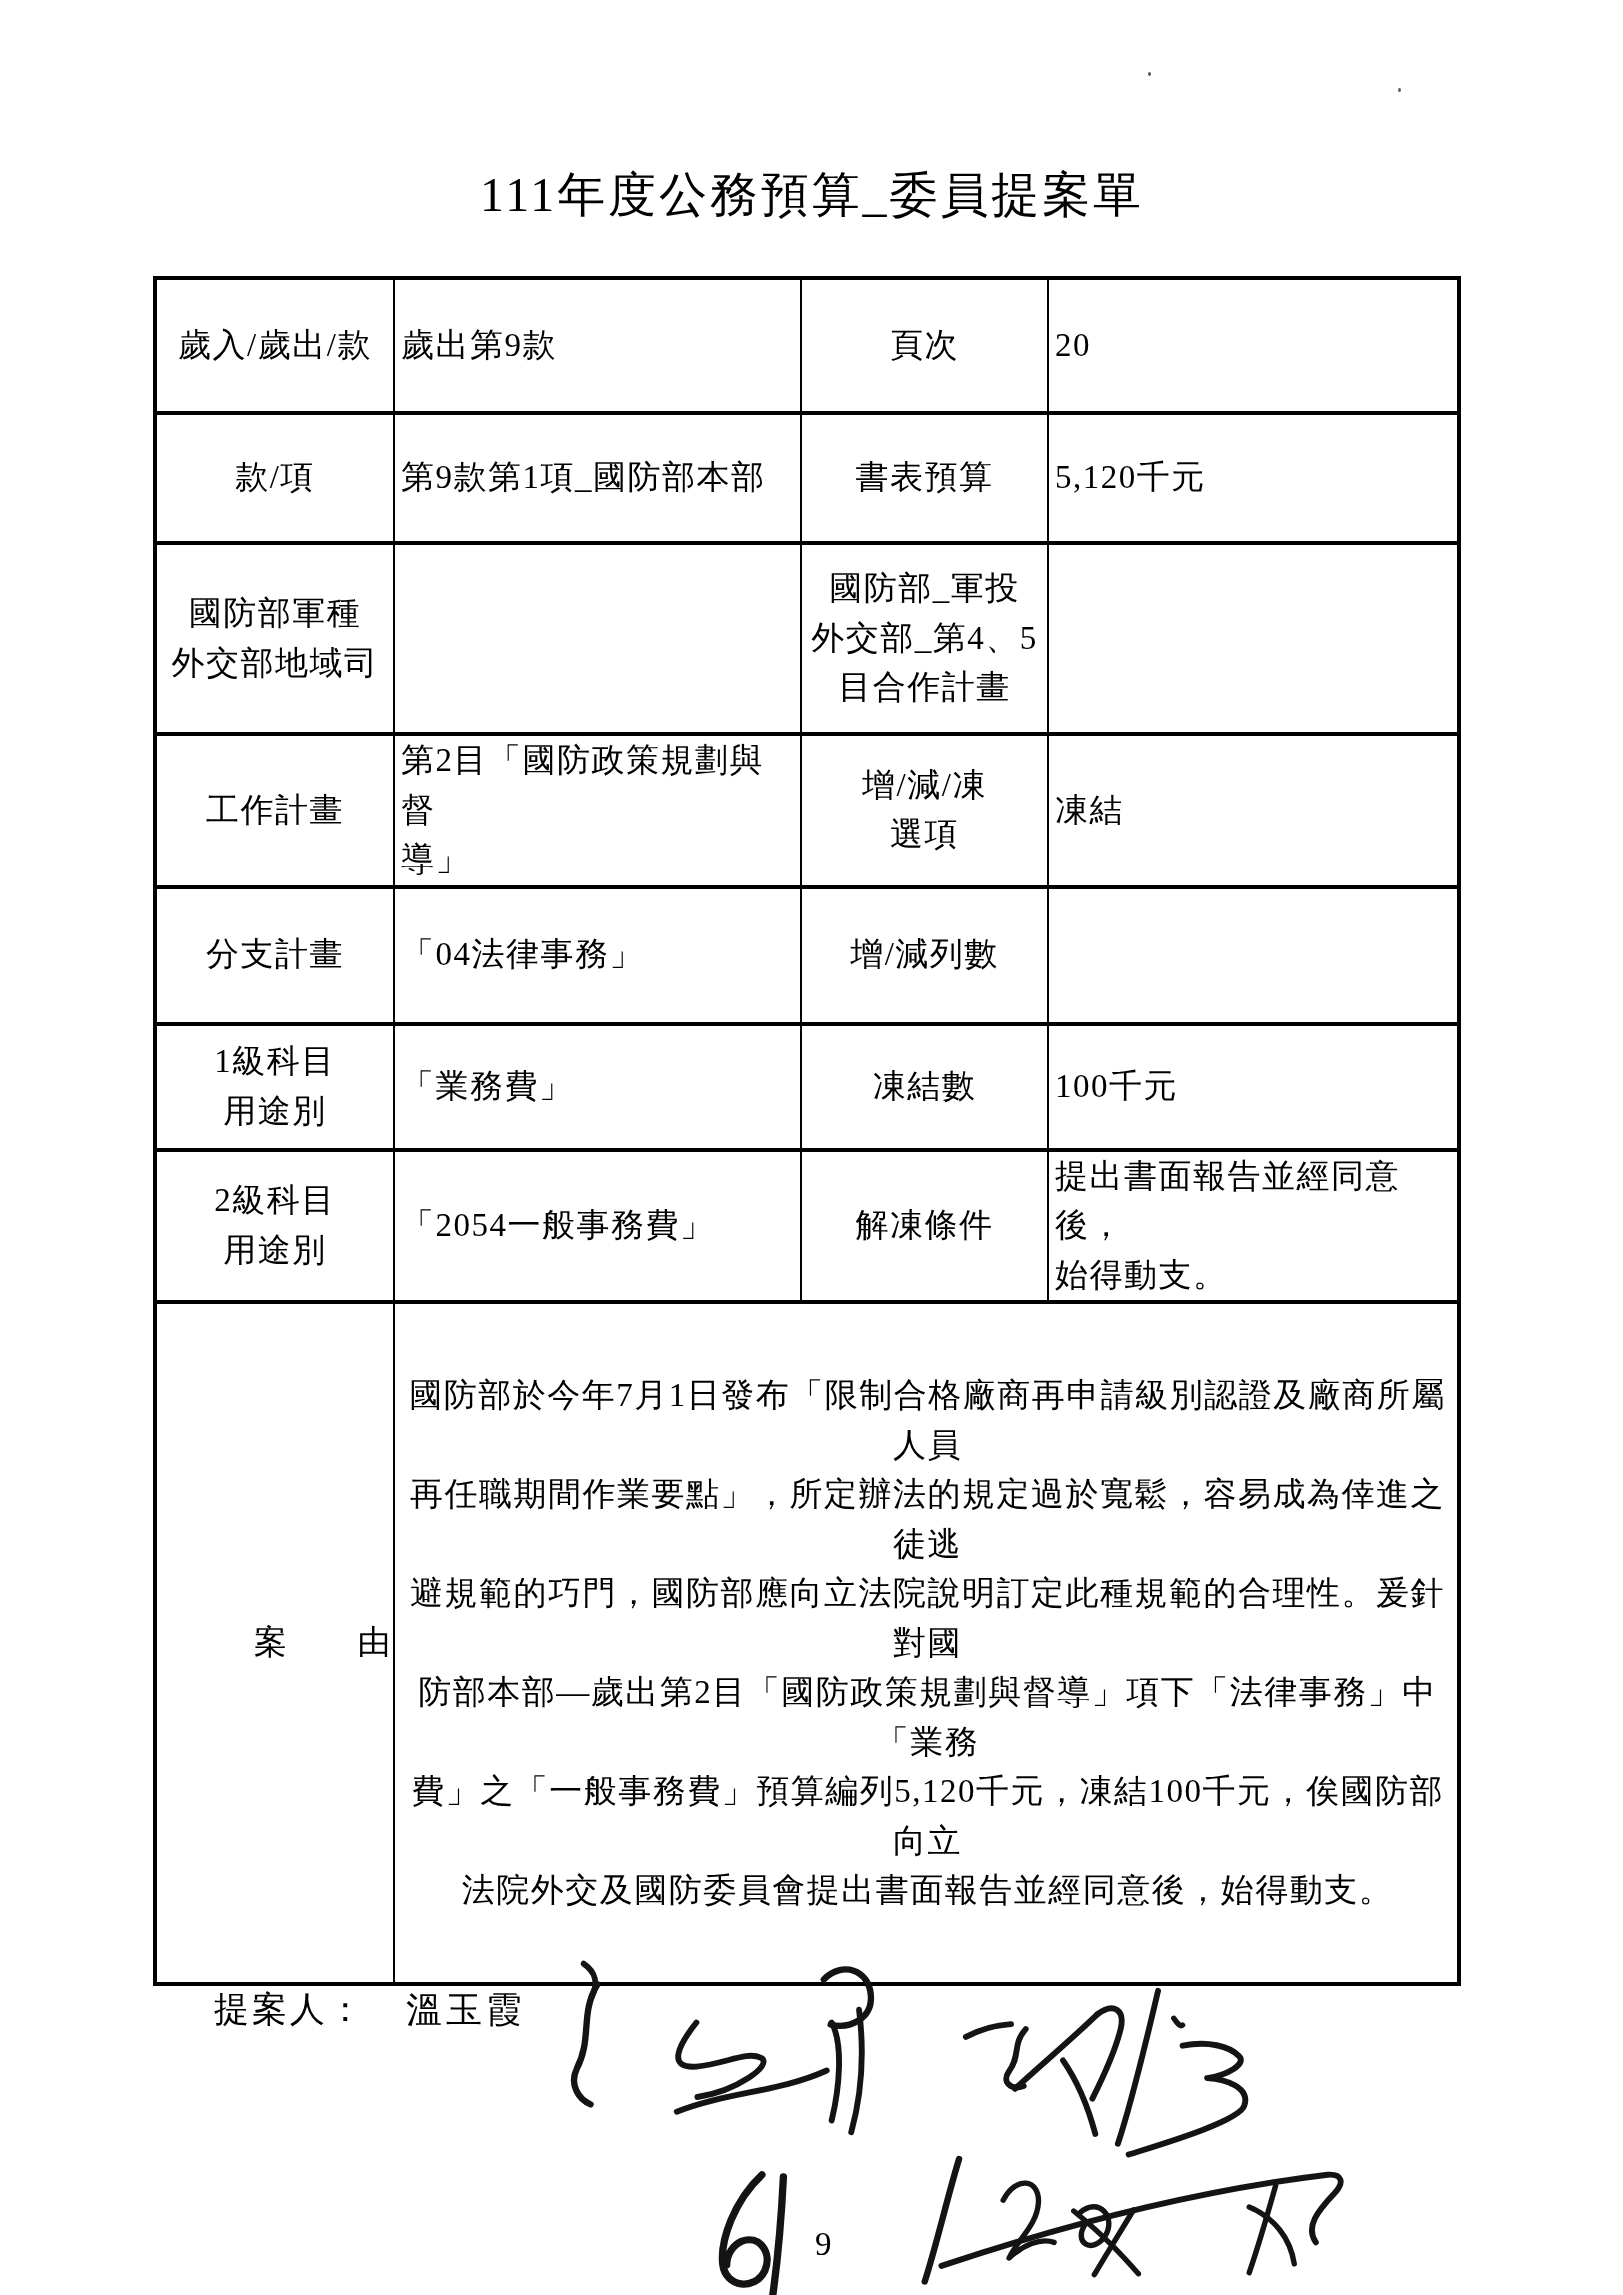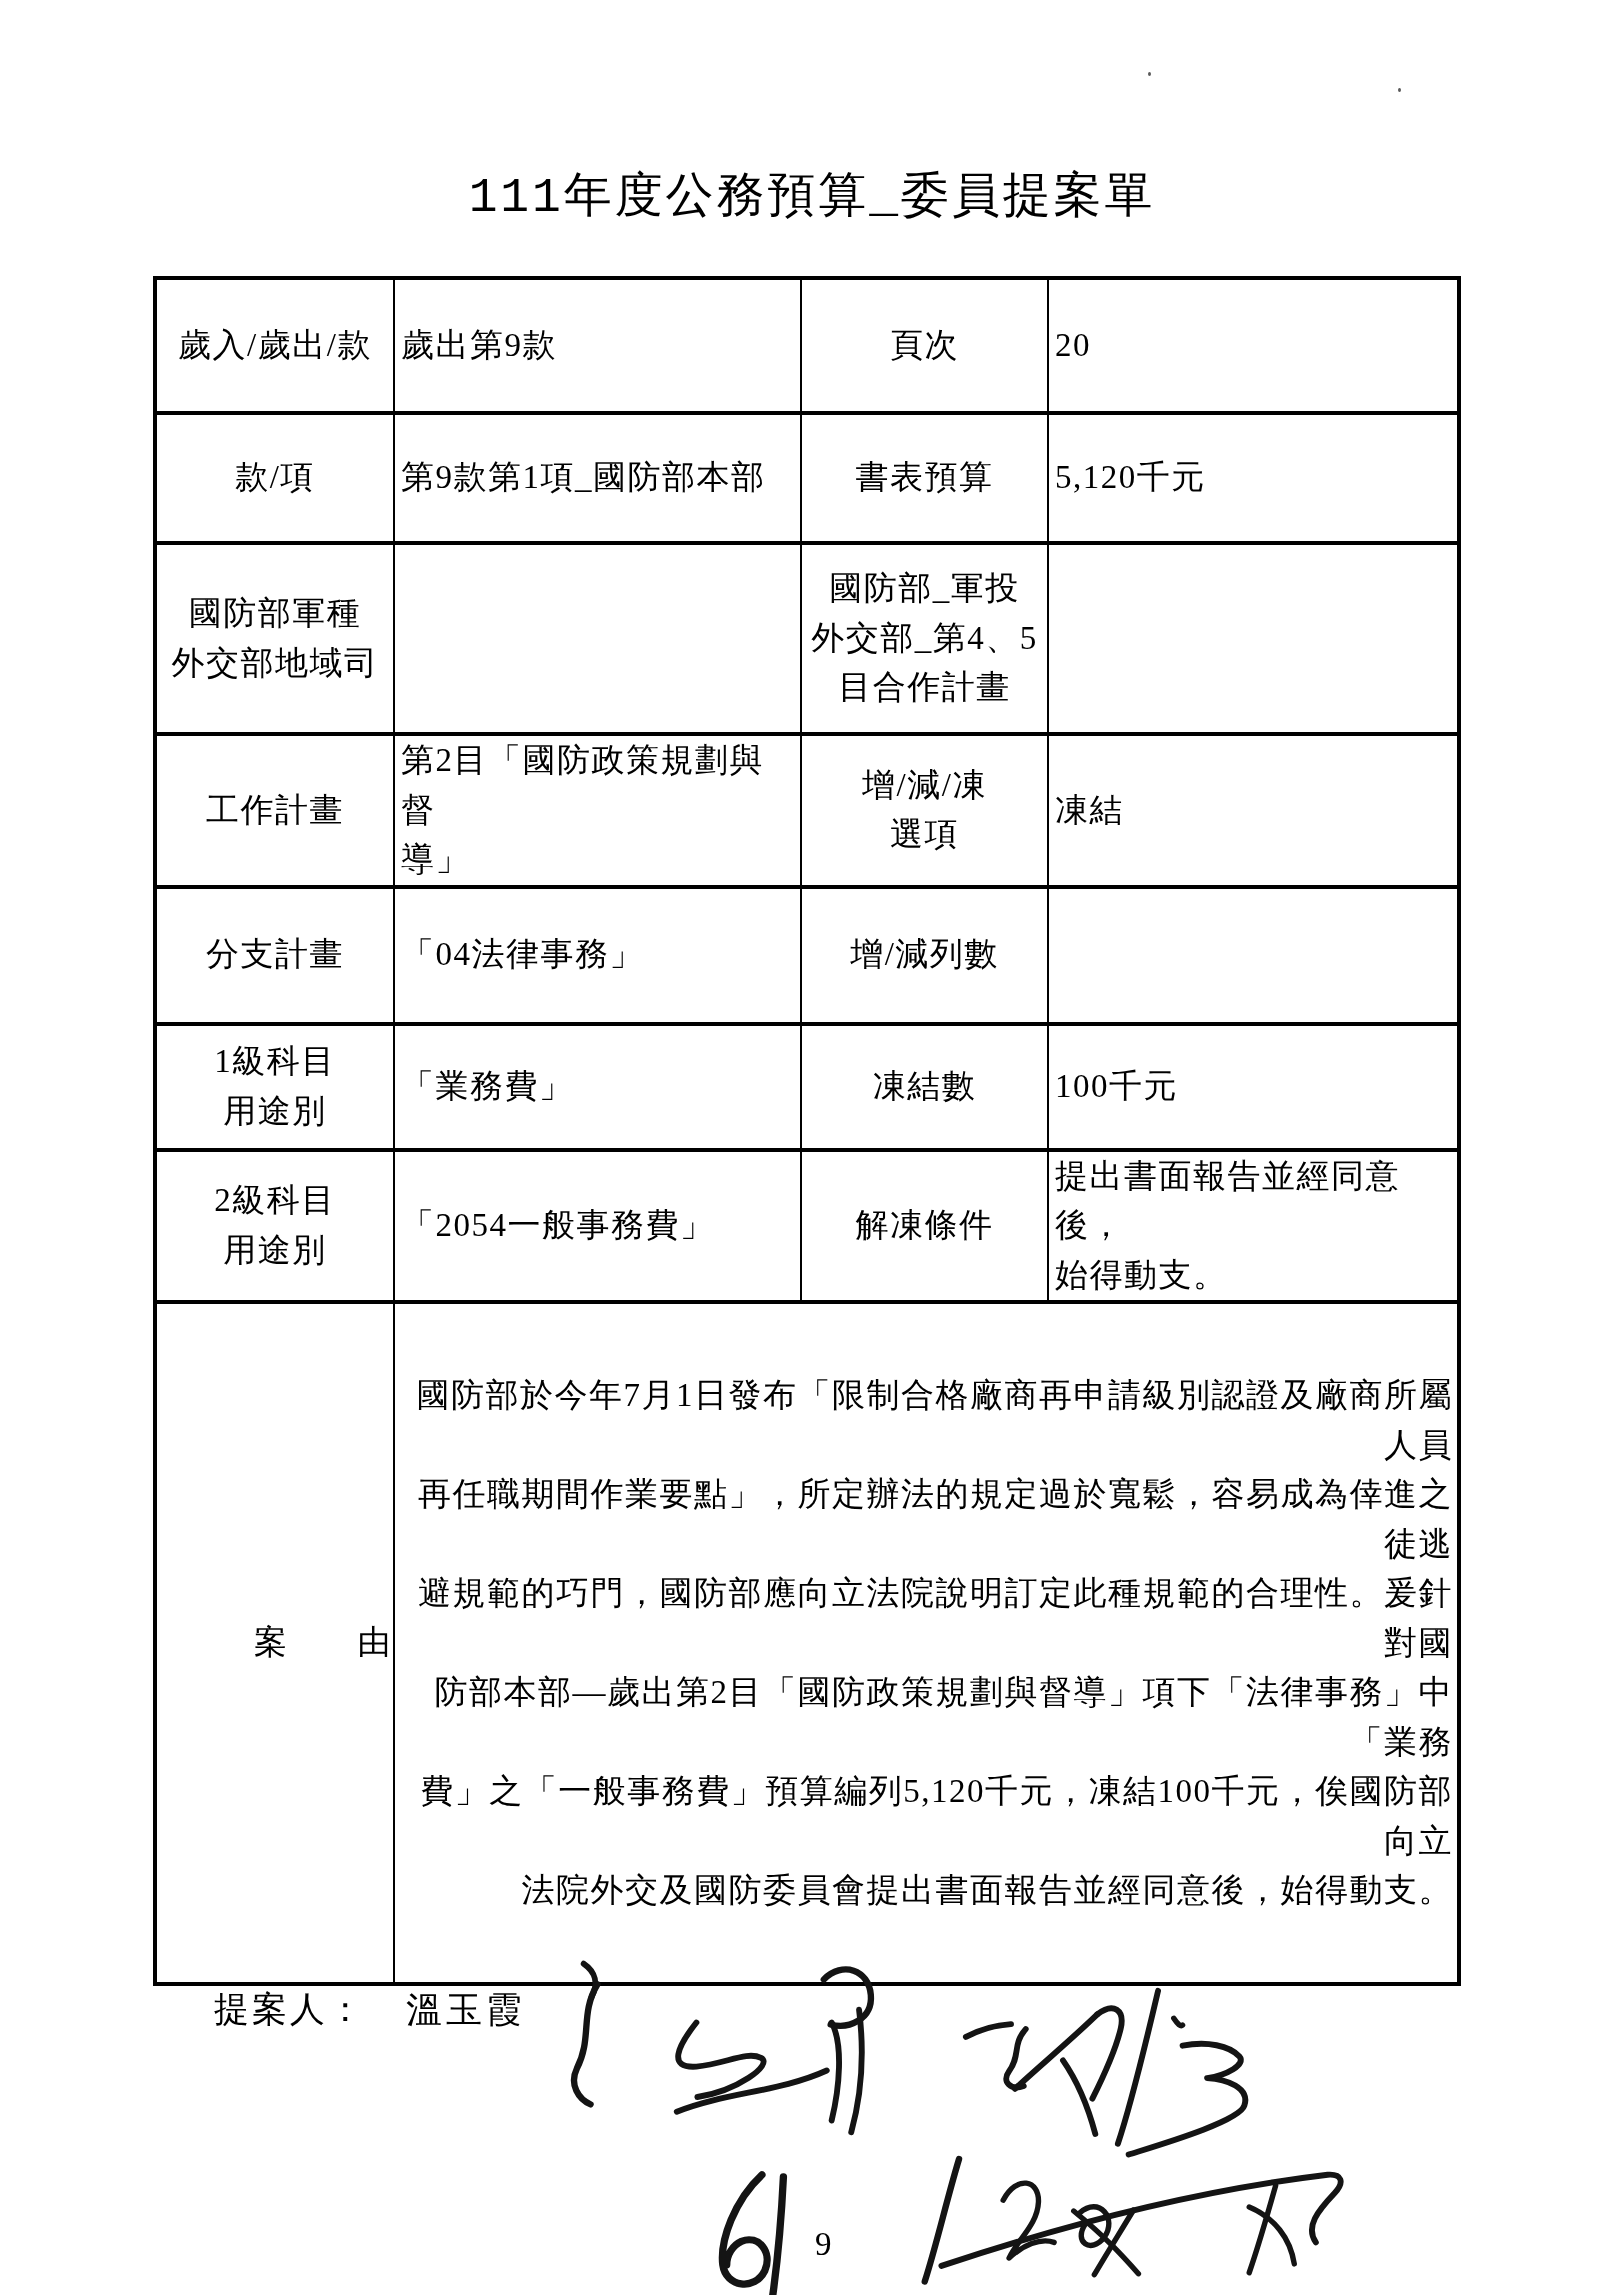--- a/index.html
+++ b/index.html
@@ -7,40 +7,40 @@
     width:1624px;height:2295px;position:relative;
     background:#ffffff;color:#000;
     font-family:"Liberation Serif","DejaVu Serif",serif;
     overflow:hidden;
   }
   .page{position:absolute;inset:0;background:#fff;}
 
   .title{
     position:absolute;top:163px;left:0;width:100%;
     text-align:center;font-size:48px;letter-spacing:2.9px;
-    font-weight:normal;margin:0;font-family:Liberation Mono, monospace;
+    font-weight:normal;margin:0;
   }
 
   table.budget{
     position:absolute;left:153px;top:276px;width:1303px;
     border-collapse:collapse;table-layout:fixed;
     border:4.9px solid #000;
   }
   table.budget td{
     border-left:2.5px solid #000;border-right:2.5px solid #000;
     border-top:4.4px solid #000;border-bottom:4.4px solid #000;
     vertical-align:middle;overflow:hidden;
     font-size:33px;letter-spacing:1.5px;line-height:1.5;
     white-space:pre-line;
   }
   td.lbl{text-align:center;font-size:31px;padding:0 2px;}
   td.val{text-align:left;padding:0 6px;}
   td.case-lbl{text-align:right;font-size:31px;letter-spacing:2px;}
   td.case-text{
-    text-align:right;vertical-align:middle;
+    text-align:center;vertical-align:middle;
     font-size:31px;line-height:112px;letter-spacing:1.5px;
     padding:1px 3.9px 0 6.9px;white-space:pre-line;
   }
 
   .proposer-label{position:absolute;left:214px;top:1986px;font-size:35px;letter-spacing:2.9px;}
   .proposer-name{position:absolute;left:406px;top:1986px;font-size:36px;letter-spacing:3.9px;font-family:Liberation Serif, serif;}
 
   .sig{position:absolute;}
   .sig svg{display:block;width:100%;height:100%;}
   .sig path{fill:none;stroke:#141414;stroke-linecap:round;stroke-linejoin:round;}

